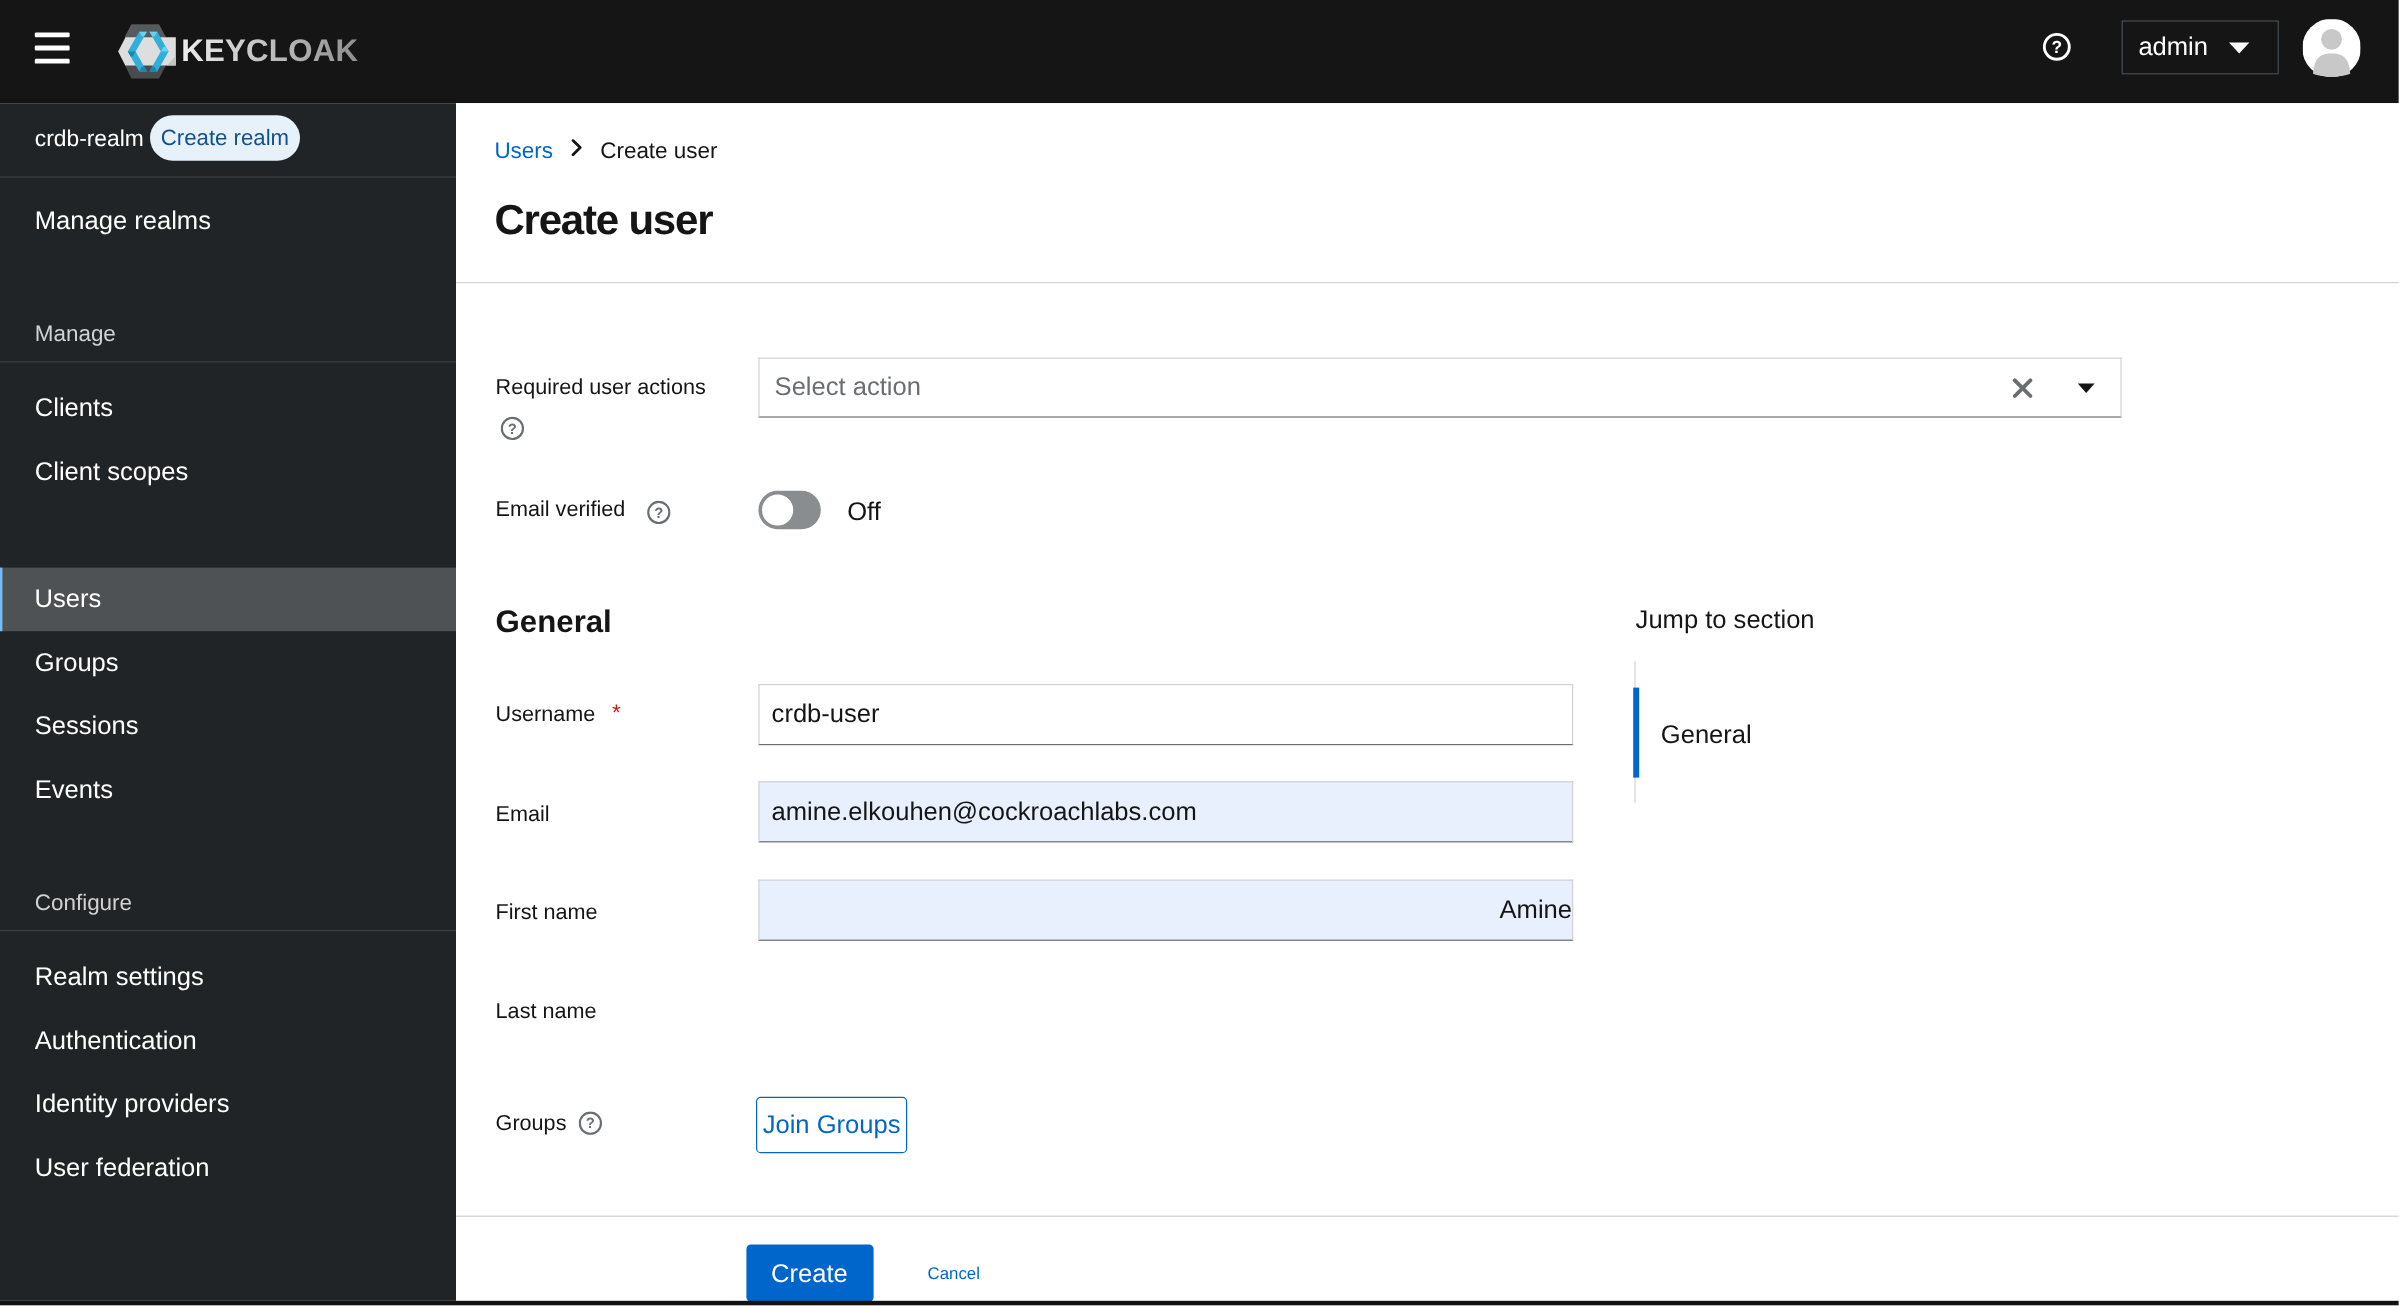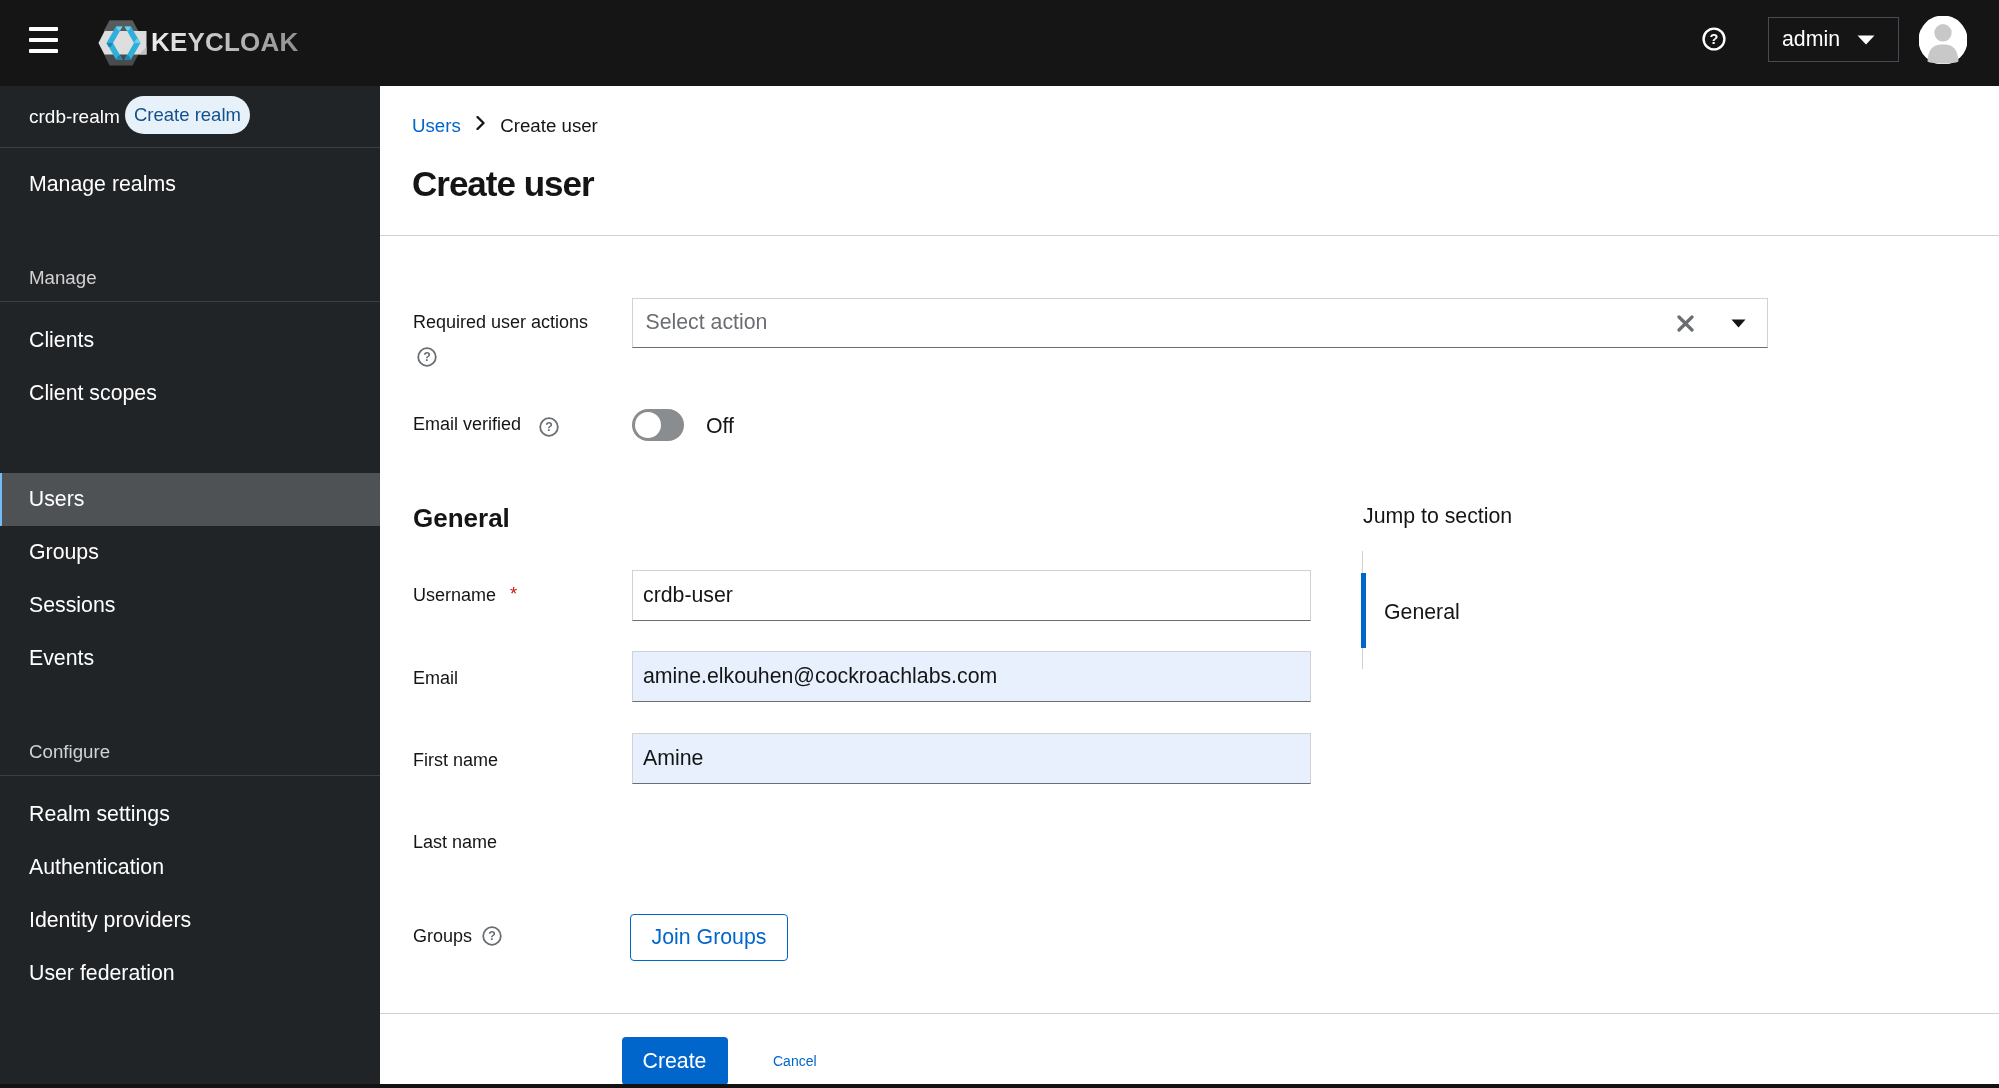--- a/index.html
+++ b/index.html
@@ -38,21 +38,21 @@
   .switch .knob { position:absolute; left:3px; top:3px; width:26px; height:26px; background:#fff; border-radius:50%; }
 
   .h2 { position:absolute; left:33px; top:417px; font-size:26px; line-height:30px; font-weight:bold; color:#151515; }
 
   .tinput { position:absolute; left:251.5px; width:679.5px; height:51px; background:#fff;
     border:1.4px solid #d2d2d2; border-bottom:1.4px solid #6a6e73; font-size:21.3px; color:#151515;
     line-height:48px; padding-left:10.5px; }
   .tinput.fill { background:#e8f0fe; }
   .tinput.focus { background:#e8f0fe; border:3px solid #0066cc; border-radius:5px; line-height:45px; }
 
-  .joinbtn { position:absolute; left:250px; top:828px; width:158px; height:47px; border:1.4px solid #0066cc;
+  .joinbtn { position:absolute; left:250px; top:828px; width:126px; height:47px; border:1.4px solid #0066cc;
     border-radius:4px; color:#0066cc; font-size:21.3px; text-align:center; line-height:44px; background:#fff; }
 
   .jumphead { position:absolute; left:983px; top:418px; font-size:21.3px; color:#151515; }
   .jumpline { position:absolute; left:982px; top:465px; width:1.4px; height:118px; background:#d2d2d2; }
   .jumpbar { position:absolute; left:980.5px; top:487px; width:5.4px; height:75px; background:#0066cc; }
   .jumpitem { position:absolute; left:1004px; top:514px; font-size:21.3px; color:#151515; }
 
   .fdiv { position:absolute; left:0; top:927px; width:1619px; height:1.4px; background:#d2d2d2; }
   .createbtn { position:absolute; left:241.5px; top:951px; width:106px; height:48px; background:#0066cc; border-radius:4px;
     color:#fff; font-size:21.3px; text-align:center; line-height:48px; }
@@ -173,21 +173,21 @@
   <div class="h2">General</div>
 
   <div class="flabel" style="top:499px">Username</div>
   <div class="abs" style="left:130px; top:497px; font-size:18.7px; color:#c9190b;">*</div>
   <div class="tinput" style="top:484px;">crdb-user</div>
 
   <div class="flabel" style="top:582px">Email</div>
   <div class="tinput fill" style="top:565px;">amine.elkouhen@cockroachlabs.com</div>
 
   <div class="flabel" style="top:664px">First name</div>
-  <div class="tinput fill" style="top:647px;">Amine</div>
+  <div class="tinput fill" style="top:647px;text-align:right;">Amine</div>
 
   <div class="flabel" style="top:746px">Last name</div>
 
   <div class="flabel" style="top:840px">Groups</div>
   <svg class="helpico" style="left:102px; top:840px;" width="20" height="20" viewBox="0 0 20 20">
     <circle cx="10" cy="10" r="8.8" fill="none" stroke="#6a6e73" stroke-width="1.8"></circle>
     <text x="10" y="14.4" text-anchor="middle" font-family="Liberation Sans, sans-serif" font-size="12.4" font-weight="bold" fill="#6a6e73">?</text>
   </svg>
   <div class="joinbtn">Join Groups</div>
 

